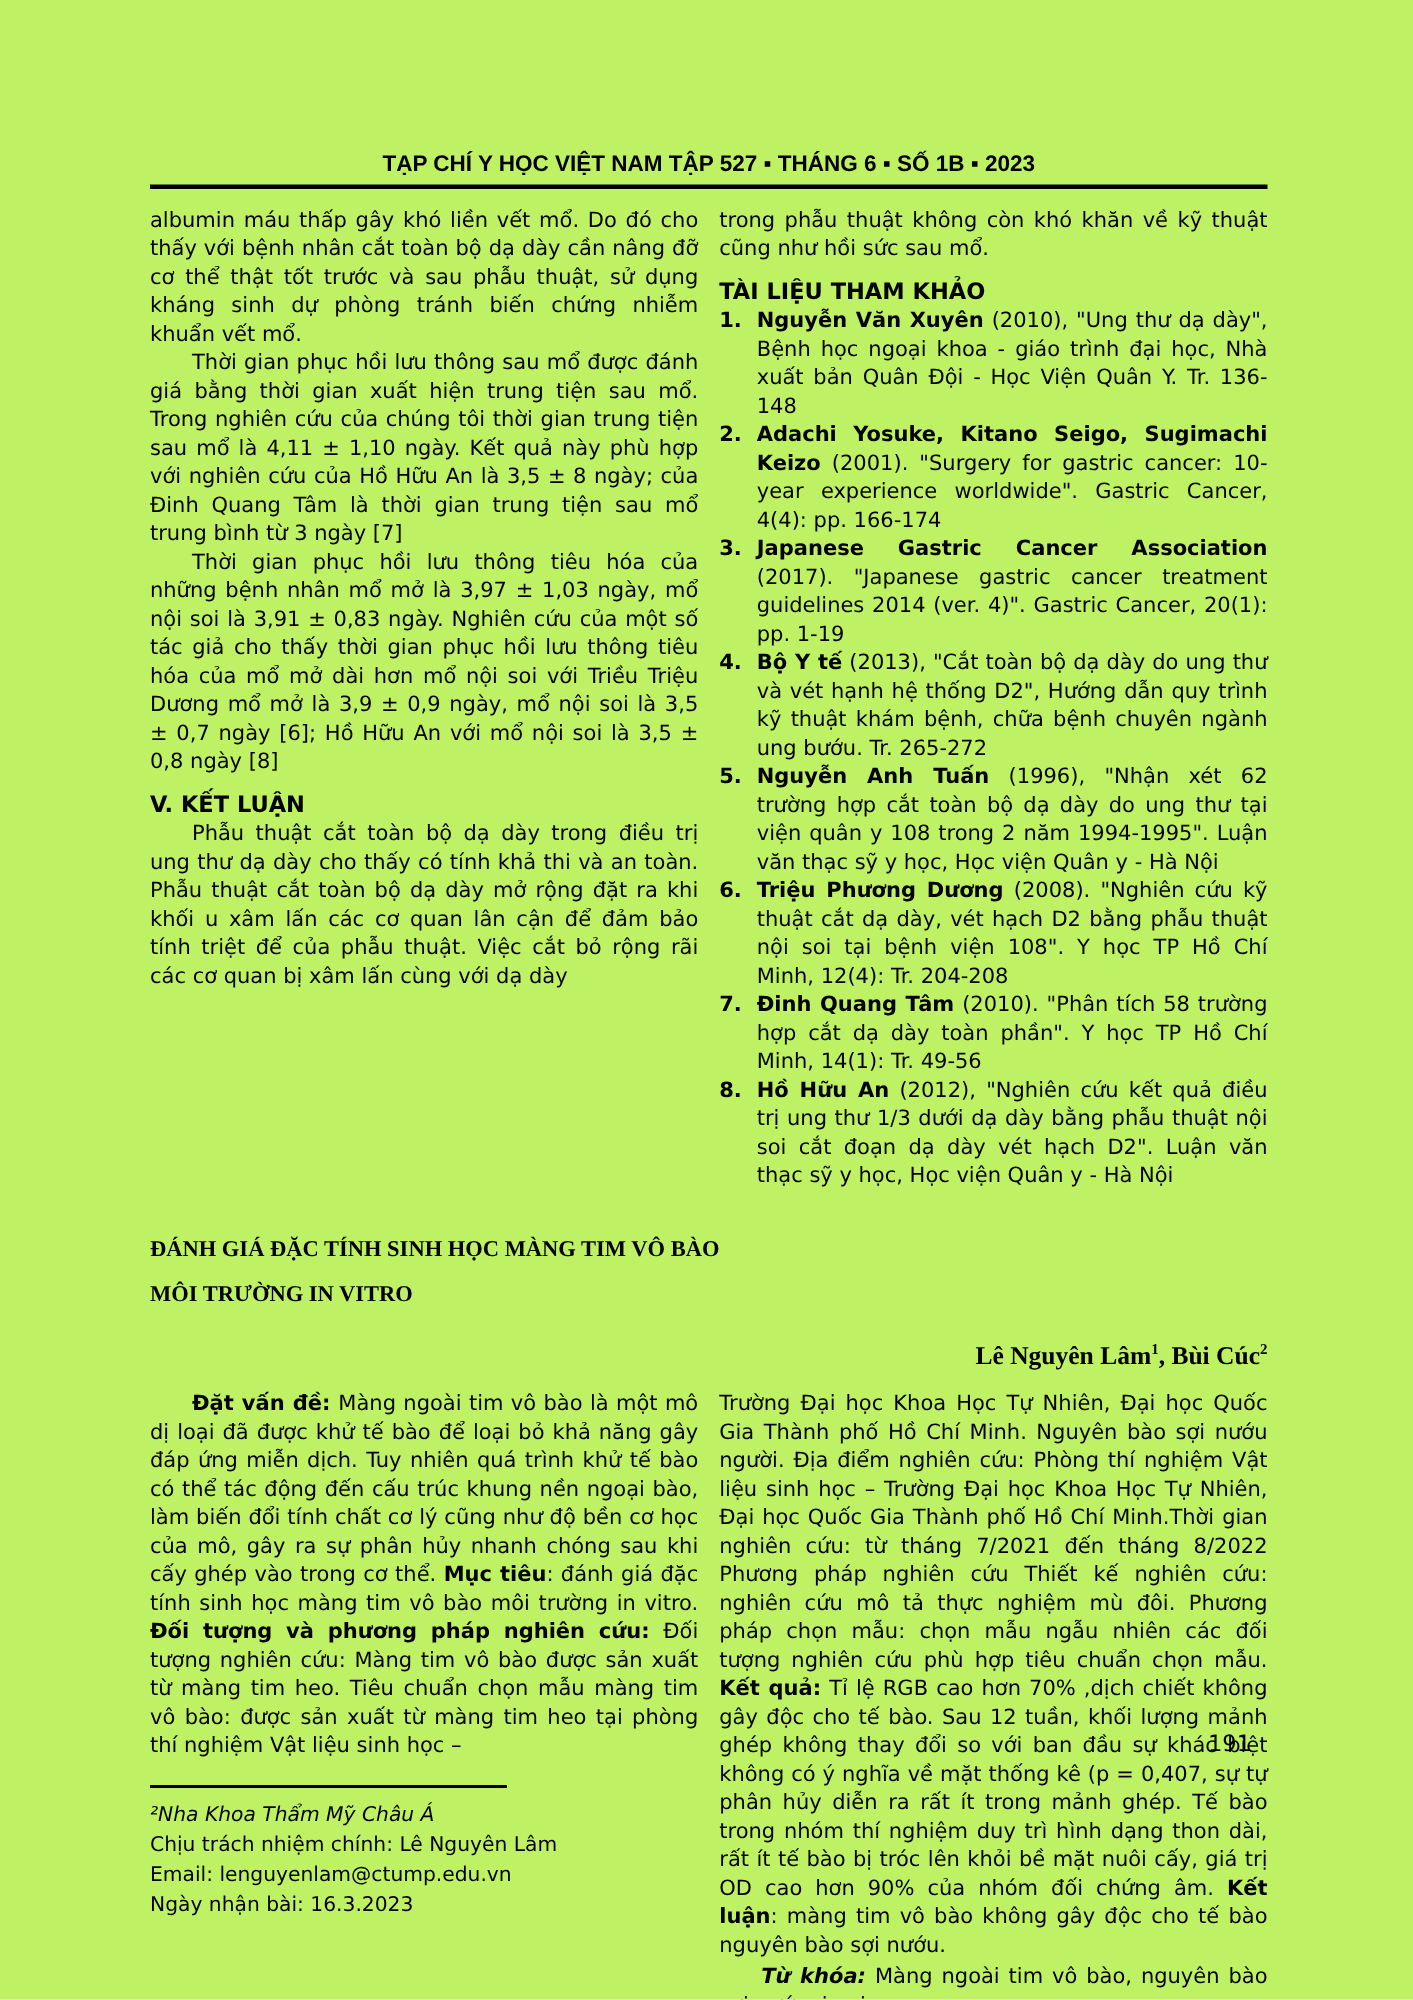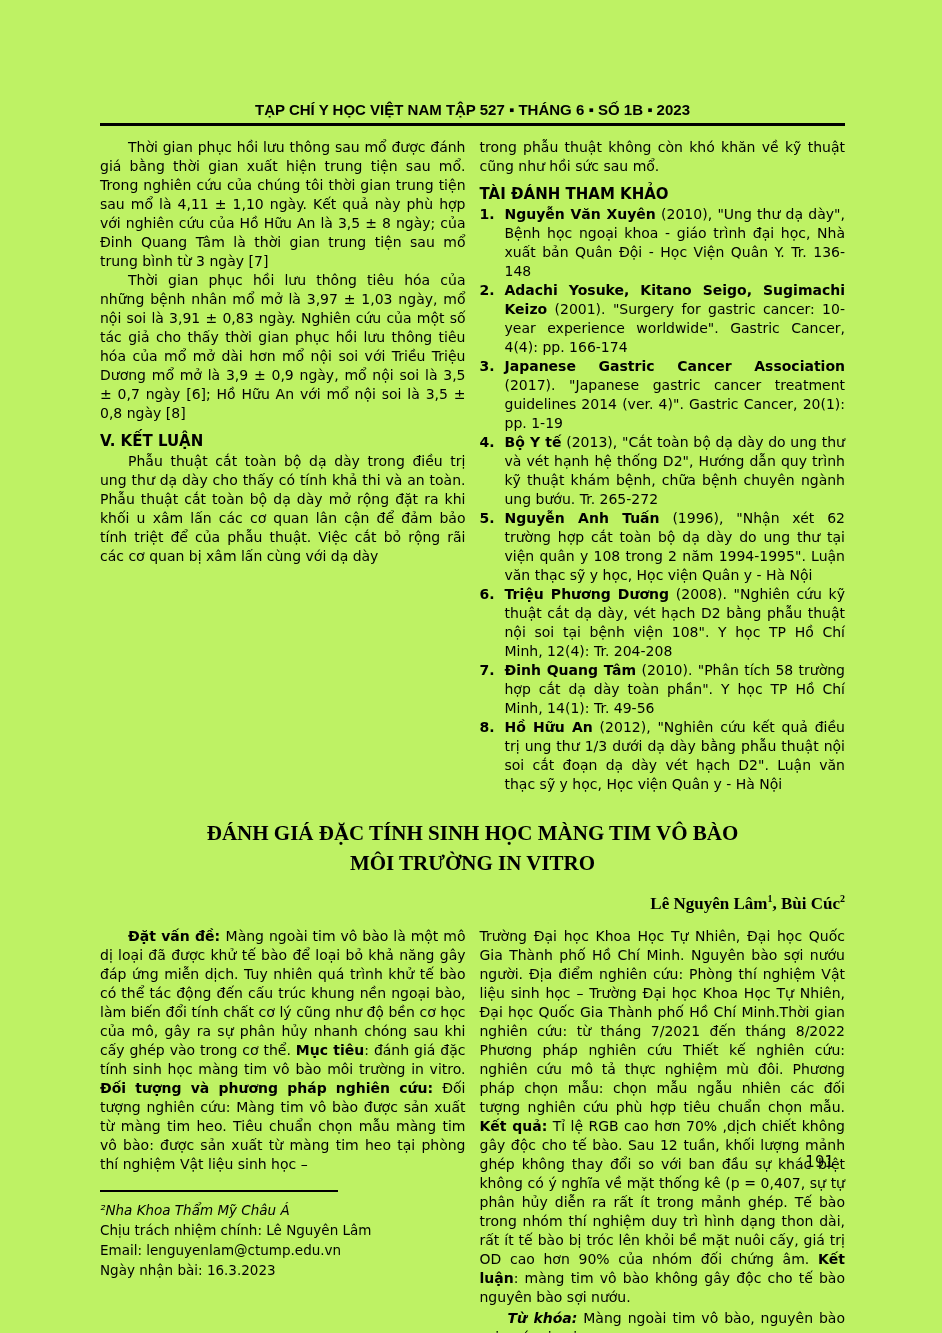--- a/index.html
+++ b/index.html
@@ -24,21 +24,21 @@
 
   ol.refs{list-style:none;margin:0;padding:0;}
   li.ref{display:flex;font-size:14px;line-height:19px;}
   .ref-num{width:25px;flex:0 0 25px;font-weight:bold;}
   .ref-body{flex:1;text-align:justify;}
   .ref-author{font-weight:bold;}
 
   .title-block{margin-top:24px;}
   .article-title{
     font-family:"Liberation Serif","DejaVu Serif",serif;
-    font-weight:bold;font-size:21px;line-height:30px;text-align:center;margin:0;
+    font-weight:bold;font-size:15px;line-height:30px;text-align:left;margin:0;
   }
   .authors-line{
     font-family:Liberation Serif, serif;
     font-weight:bold;font-size:17px;text-align:right;margin-top:16px;
   }
 
   .abstract-cols{margin-top:14px;}
   .footnote{margin-top:16px;}
   .fn-divider{width:238px;border-top:2px solid #000;height:0;margin-bottom:8px;}
   .fn-line{font-size:13.5px;line-height:20px;text-align:left;}
@@ -50,29 +50,30 @@
 </style>
 </head>
 <body>
 
 <div class="page">
 
   <div class="journal-header">TẠP CHÍ Y HỌC VIỆT NAM TẬP 527 ▪ THÁNG 6 ▪ SỐ 1B ▪ 2023</div>
 
   <div class="cols">
     <div class="col">
+      <p>albumin máu thấp gây khó liền vết mổ. Do đó cho thấy với bệnh nhân cắt toàn bộ dạ dày cần nâng đỡ cơ thể thật tốt trước và sau phẫu thuật, sử dụng kháng sinh dự phòng tránh biến chứng nhiễm khuẩn vết mổ.</p>
       <p class="indent">Thời gian phục hồi lưu thông sau mổ được đánh giá bằng thời gian xuất hiện trung tiện sau mổ. Trong nghiên cứu của chúng tôi thời gian trung tiện sau mổ là 4,11 ± 1,10 ngày. Kết quả này phù hợp với nghiên cứu của Hồ Hữu An là 3,5 ± 8 ngày; của Đinh Quang Tâm là thời gian trung tiện sau mổ trung bình từ 3 ngày [7]</p>
       <p class="indent">Thời gian phục hồi lưu thông tiêu hóa của những bệnh nhân mổ mở là 3,97 ± 1,03 ngày, mổ nội soi là 3,91 ± 0,83 ngày. Nghiên cứu của một số tác giả cho thấy thời gian phục hồi lưu thông tiêu hóa của mổ mở dài hơn mổ nội soi với Triều Triệu Dương mổ mở là 3,9 ± 0,9 ngày, mổ nội soi là 3,5 ± 0,7 ngày [6]; Hồ Hữu An với mổ nội soi là 3,5 ± 0,8 ngày [8]</p>
       <div class="sec-head">V. KẾT LUẬN</div>
       <p class="indent">Phẫu thuật cắt toàn bộ dạ dày trong điều trị ung thư dạ dày cho thấy có tính khả thi và an toàn. Phẫu thuật cắt toàn bộ dạ dày mở rộng đặt ra khi khối u xâm lấn các cơ quan lân cận để đảm bảo tính triệt để của phẫu thuật. Việc cắt bỏ rộng rãi các cơ quan bị xâm lấn cùng với dạ dày</p>
     </div>
 
     <div class="col">
       <p>trong phẫu thuật không còn khó khăn về kỹ thuật cũng như hồi sức sau mổ.</p>
-      <div class="sec-head">TÀI ĐÁNH THAM KHẢO</div>
+      <div class="sec-head">TÀI LIỆU THAM KHẢO</div>
       <ol class="refs">
         <li class="ref">
           <span class="ref-num">1.</span>
           <span class="ref-body"><span class="ref-author">Nguyễn Văn Xuyên</span><span> (2010), "Ung thư dạ dày", Bệnh học ngoại khoa - giáo trình đại học, Nhà xuất bản Quân Đội - Học Viện Quân Y. Tr. 136-148</span></span>
         </li>
         <li class="ref">
           <span class="ref-num">2.</span>
           <span class="ref-body"><span class="ref-author">Adachi Yosuke, Kitano Seigo, Sugimachi Keizo</span><span> (2001). "Surgery for gastric cancer: 10-year experience worldwide". Gastric Cancer, 4(4): pp. 166-174</span></span>
         </li>
         <li class="ref">

